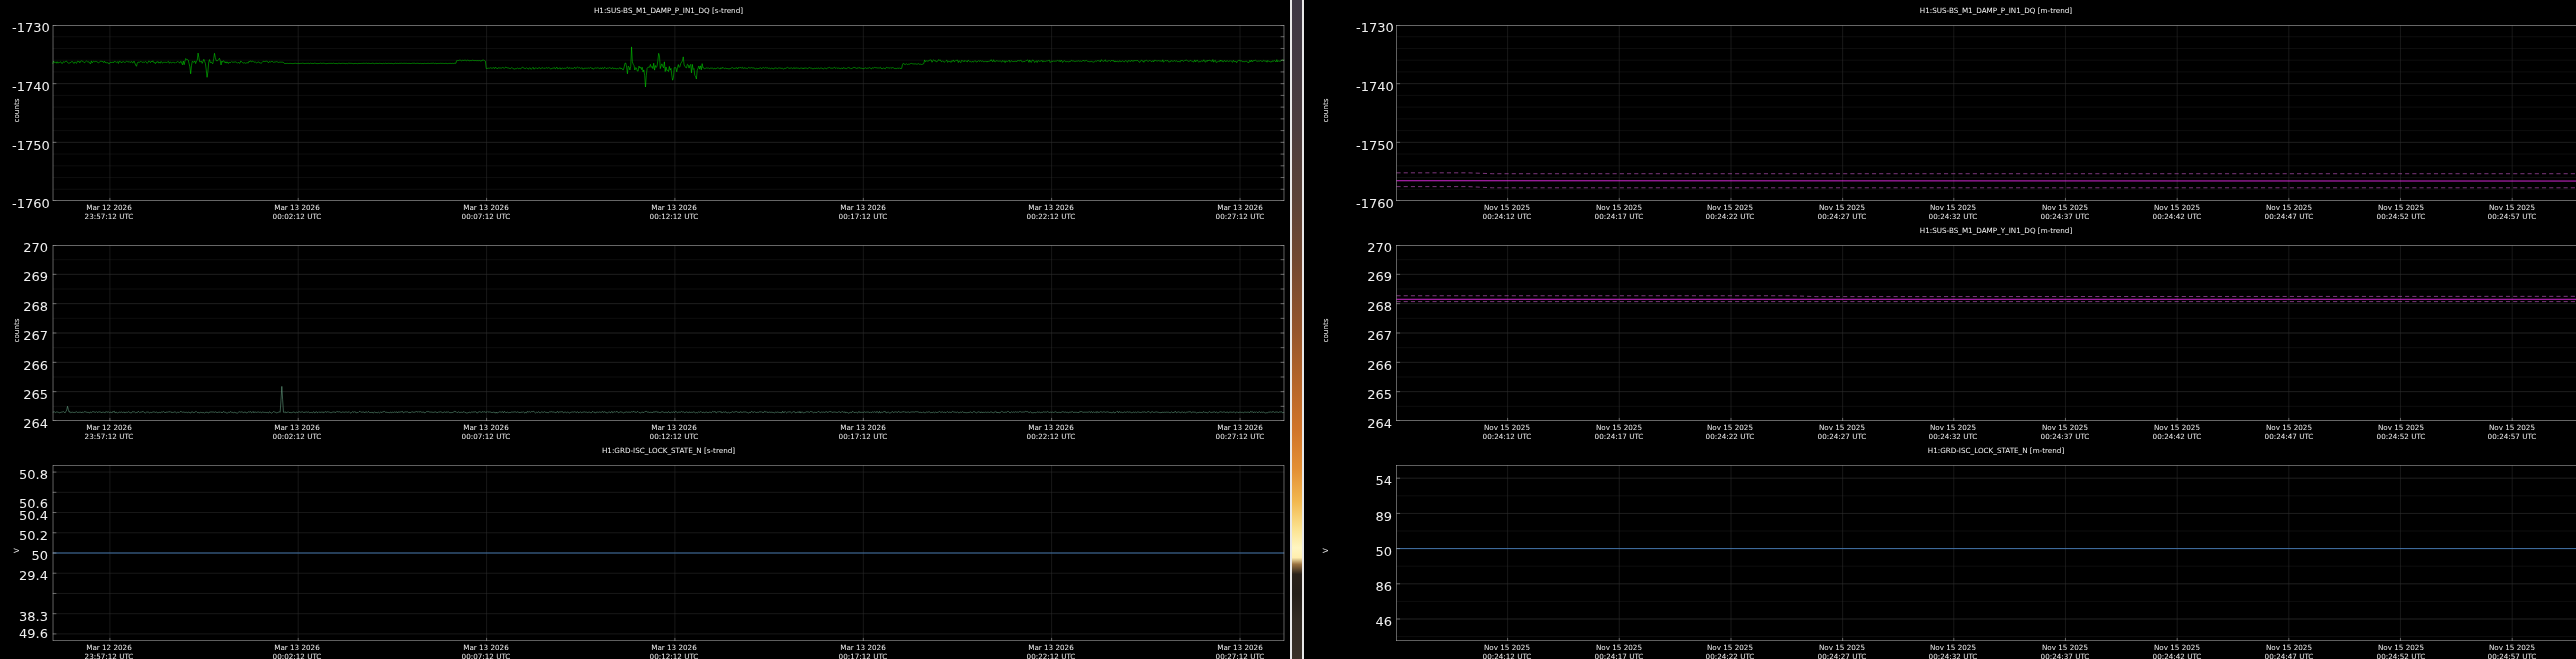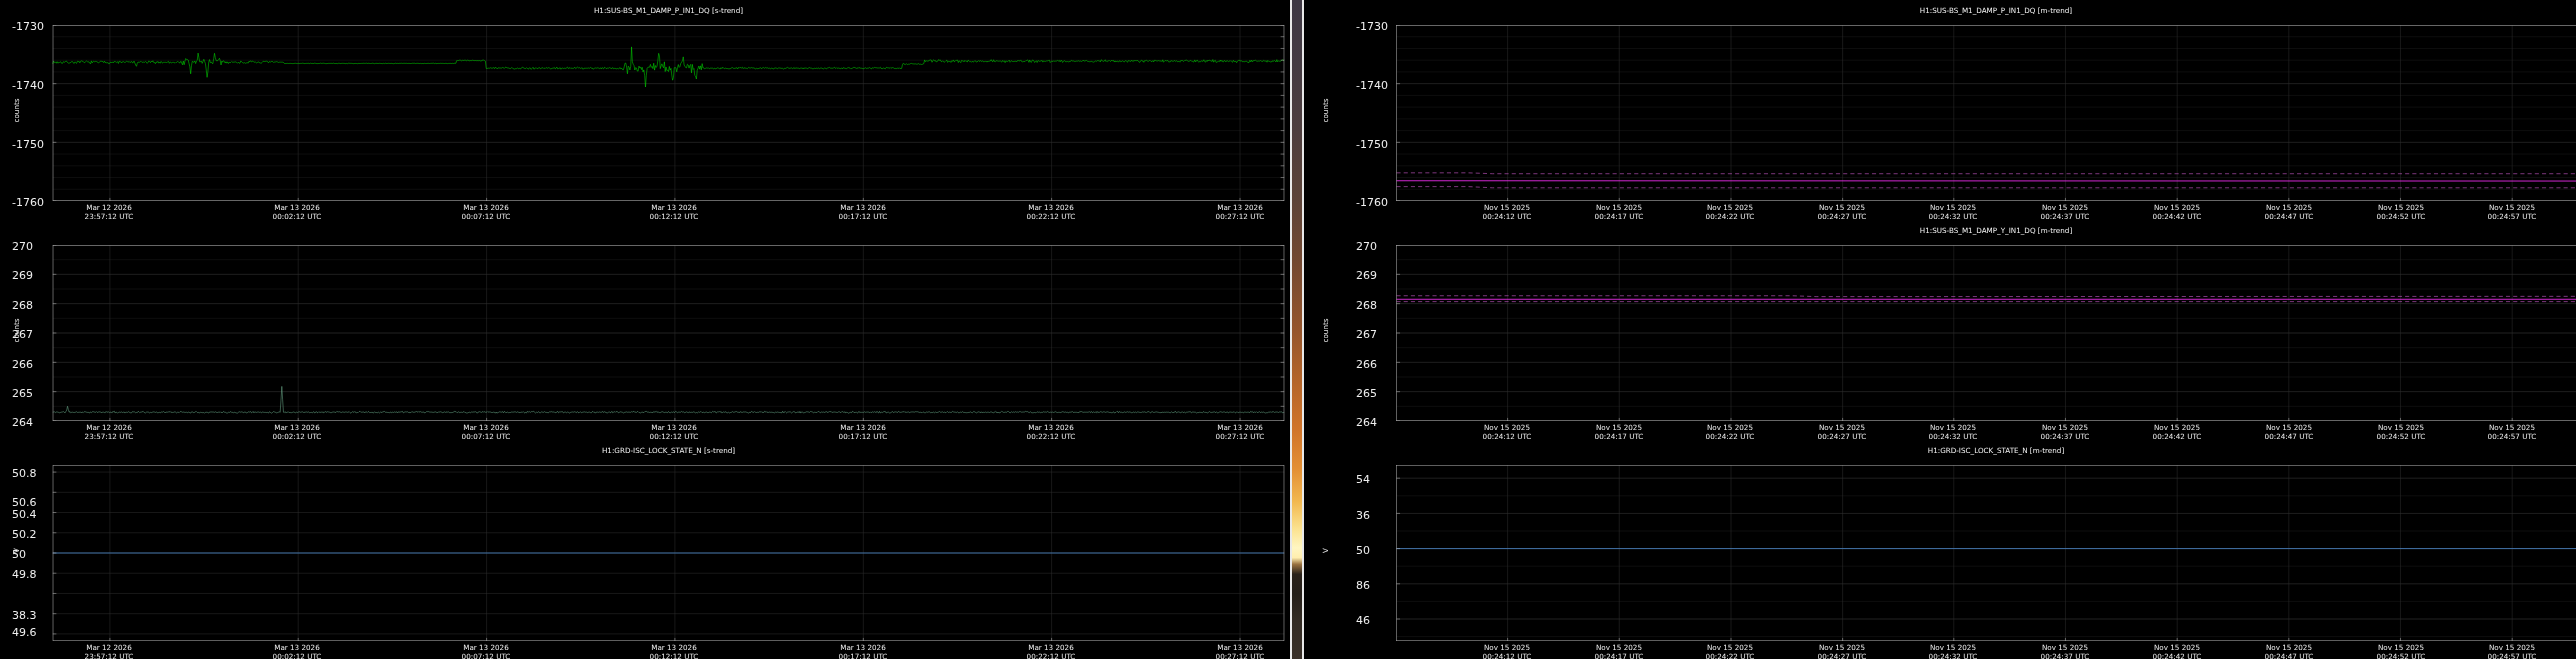--- a/index.html
+++ b/index.html
@@ -9,21 +9,21 @@
   .win-right{left:1304px;width:1296px;}
   .band{position:absolute;left:0;width:100%;height:220px;}
   .win-left  .plot-title,.win-left  .plotarea{left:52px;width:1233px;}
   .win-right .plot-title,.win-right .plotarea{left:92px;width:1200px;}
   .plot-title{position:absolute;top:6.2px;text-align:center;color:#f5f5f5;font-size:7.2px;white-space:nowrap;}
   .plotarea{position:absolute;top:25px;height:176px;}
   .plotarea svg{display:block;}
   .ylabel{position:absolute;top:106px;color:#e9e9e9;font-size:7.2px;transform:rotate(-90deg);transform-origin:center;white-space:nowrap;}
   .win-left  .ylabel{left:1px;width:31px;text-align:center;}
   .win-right .ylabel{left:6.2px;width:31px;text-align:center;}
-  .ytick{position:absolute;width:36px;text-align:left;color:#efefef;font-size:11px;pointer-events:none;}
+  .ytick{position:absolute;width:36px;text-align:right;color:#efefef;font-size:13px;pointer-events:none;}
   .xtick{position:absolute;width:82px;text-align:center;color:#efefef;font-size:7.2px;white-space:nowrap;pointer-events:none;}
   .divider{position:absolute;top:0;left:1290px;width:15px;height:660px;background:#e9e9e9;}
   .divider .wallpaper{position:absolute;top:0;left:2.1px;width:9.8px;height:660px;
     background:linear-gradient(to bottom,
       #3e3844 0%, #453b42 10%, #4e3e3e 20%, #5c4338 30%, #744931 40%,
       #95552c 50%, #b56529 58%, #d0742a 65%, #e38f33 71%, #f2b850 76%,
       #fbe18d 80%, #fff6c2 83%, #ffeeae 84.5%, #9a7240 85.5%, #2a221a 87%,
       #251f19 90%, #332b23 94%, #3a3129 100%);}
 </style>
 </head>
@@ -235,21 +235,21 @@
           <line x1="1575.0726" y1="336" x2="1575.0726" y2="342" stroke="#b9b9b9" stroke-width="1"></line>
           <line x1="1940.9623000000001" y1="336" x2="1940.9623000000001" y2="342" stroke="#b9b9b9" stroke-width="1"></line>
           <line x1="2307.0913" y1="336" x2="2307.0913" y2="342" stroke="#b9b9b9" stroke-width="1"></line>
         </svg>
       </div>
   <div class="ytick" style="left: 12px; top: 27px;">50.8</div>
       <div class="ytick" style="left: 12px; top: 56px;">50.6</div>
       <div class="ytick" style="left: 12px; top: 68px;">50.4</div>
       <div class="ytick" style="left: 12px; top: 88px;">50.2</div>
       <div class="ytick" style="left: 12px; top: 108px;">50</div>
-      <div class="ytick" style="left: 12px; top: 128px;">49.8</div>
+      <div class="ytick" style="left: 12px; top: 128px;">29.4</div>
       <div class="ytick" style="left: 12px; top: 149px; margin-top: 37px;">49.6</div>
       <div class="ytick" style="left: 12px; top: 169px;">38.3</div>
       <div class="ytick" style="left: 12px; top: 189px; margin-top: 28px;">49.2</div>
       <div class="xtick" style="left: 68px; top: 203px;">Mar 12 2026</div>
       <div class="xtick" style="left: 68px; top: 212px;">23:57:12 UTC</div>
       <div class="xtick" style="left: 256px; top: 203px;">Mar 13 2026</div>
       <div class="xtick" style="left: 256px; top: 212px;">00:02:12 UTC</div>
       <div class="xtick" style="left: 445px; top: 203px;">Mar 13 2026</div>
       <div class="xtick" style="left: 445px; top: 212px;">00:07:12 UTC</div>
       <div class="xtick" style="left: 633px; top: 203px;">Mar 13 2026</div>
@@ -516,21 +516,21 @@
           <line x1="866.9929999999999" y1="336" x2="866.9929999999999" y2="342" stroke="#b9b9b9" stroke-width="1"></line>
           <line x1="1082.984" y1="336" x2="1082.984" y2="342" stroke="#b9b9b9" stroke-width="1"></line>
           <line x1="1299.907" y1="336" x2="1299.907" y2="342" stroke="#b9b9b9" stroke-width="1"></line>
           <line x1="1517.063" y1="336" x2="1517.063" y2="342" stroke="#b9b9b9" stroke-width="1"></line>
           <line x1="1733.9859999999999" y1="336" x2="1733.9859999999999" y2="342" stroke="#b9b9b9" stroke-width="1"></line>
           <line x1="1950.909" y1="336" x2="1950.909" y2="342" stroke="#b9b9b9" stroke-width="1"></line>
           <line x1="2168.065" y1="336" x2="2168.065" y2="342" stroke="#b9b9b9" stroke-width="1"></line>
         </svg>
       </div>
   <div class="ytick" style="left: 52px; top: 33px;">54</div>
-      <div class="ytick" style="left: 52px; top: 69px;">36</div>
+      <div class="ytick" style="left: 52px; top: 69px;">89</div>
       <div class="ytick" style="left: 52px; top: 104px;">50</div>
       <div class="ytick" style="left: 52px; top: 139px;">86</div>
       <div class="ytick" style="left: 52px; top: 174px;">46</div>
       <div class="xtick" style="left: 162px; top: 203px;">Nov 15 2025</div>
       <div class="xtick" style="left: 162px; top: 212px;">00:24:12 UTC</div>
       <div class="xtick" style="left: 274px; top: 203px;">Nov 15 2025</div>
       <div class="xtick" style="left: 274px; top: 212px;">00:24:17 UTC</div>
       <div class="xtick" style="left: 385px; top: 203px;">Nov 15 2025</div>
       <div class="xtick" style="left: 385px; top: 212px;">00:24:22 UTC</div>
       <div class="xtick" style="left: 497px; top: 203px;">Nov 15 2025</div>

